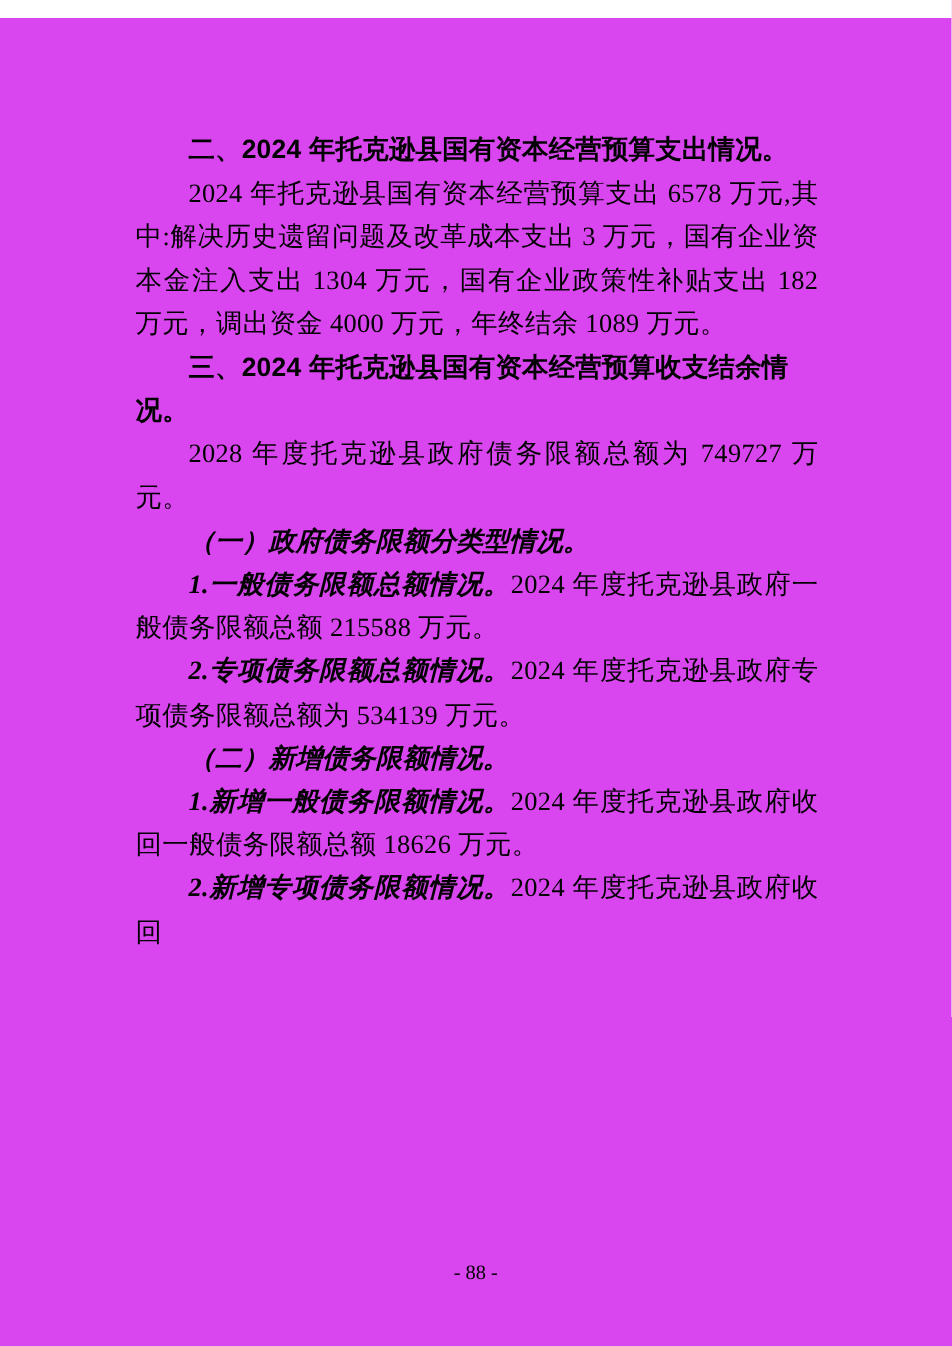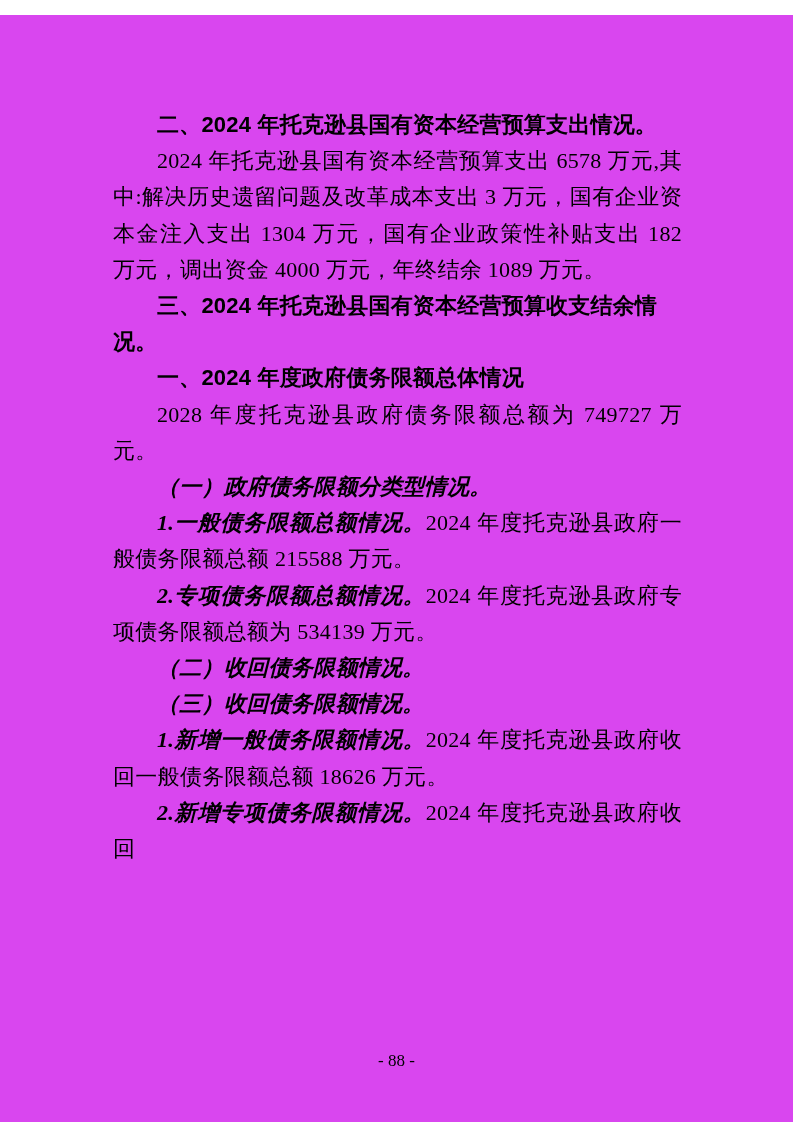--- a/index.html
+++ b/index.html
@@ -68,35 +68,33 @@
   <div class="content">
 
     <p class="h-hei">二、2024 年托克逊县国有资本经营预算支出情况。</p>
 
     <p>2024 年托克逊县国有资本经营预算支出 6578 万元,其中:解决历史遗留问题及改革成本支出 3 万元，国有企业资本金注入支出 1304 万元，国有企业政策性补贴支出 182 万元，调出资金 4000 万元，年终结余 1089 万元。</p>
 
     <p class="h-hei">三、2024 年托克逊县国有资本经营预算收支结余情况。</p>
 
 
 
-    <p class="h-hei">一、2024 年度政府债务限额总体情况</p>
 
     <p>2028 年度托克逊县政府债务限额总额为 749727 万元。</p>
 
     <p class="h-kai">（一）政府债务限额分类型情况。</p>
 
     <p><span class="lead">1.一般债务限额总额情况。</span><span>2024 年度托克逊县政府一般债务限额总额 215588 万元。</span></p>
 
     <p><span class="lead">2.专项债务限额总额情况。</span><span>2024 年度托克逊县政府专项债务限额总额为 534139 万元。</span></p>
 
-    <p class="h-kai">（二）收回债务限额情况。</p>
+    <p class="h-kai">（二）新增债务限额情况。</p>
 
 
 
-    <p class="h-kai">（三）收回债务限额情况。</p>
 
     <p><span class="lead">1.新增一般债务限额情况。</span><span>2024 年度托克逊县政府收回一般债务限额总额 18626 万元。</span></p>
 
     <p><span class="lead">2.新增专项债务限额情况。</span><span>2024 年度托克逊县政府收回</span></p>
 
   </div>
 
   <div class="footer">- 88 -</div>
 </div>
 

